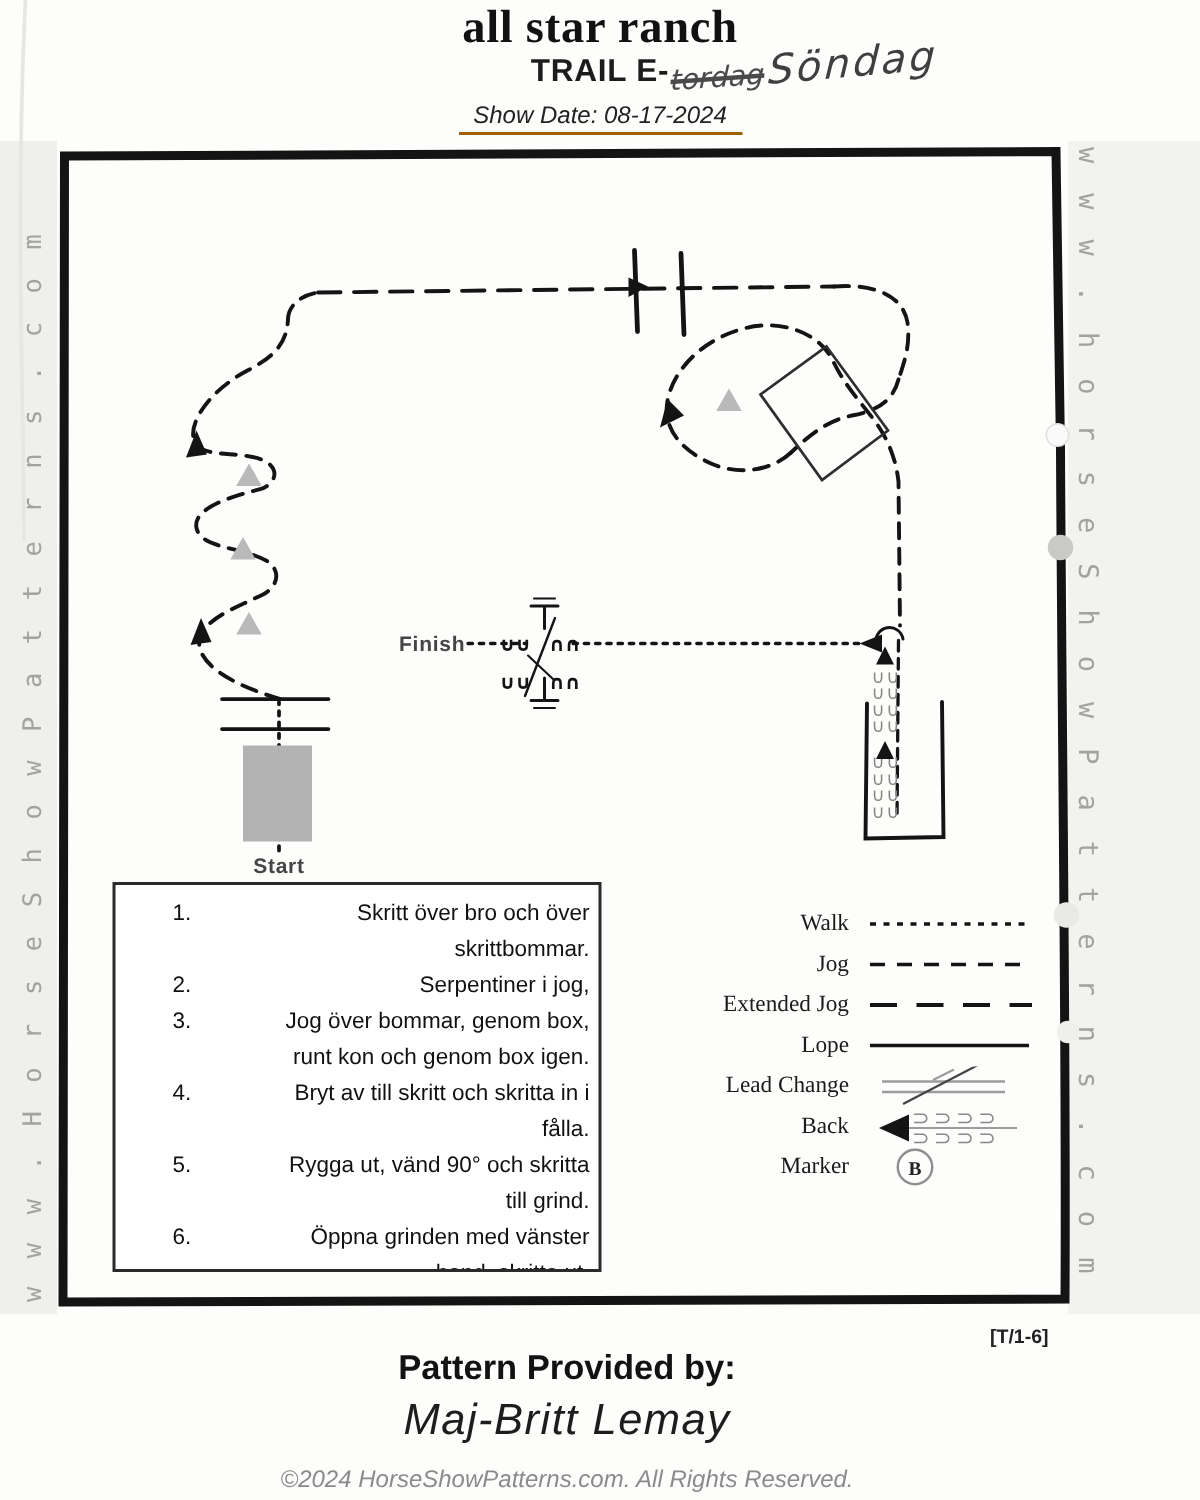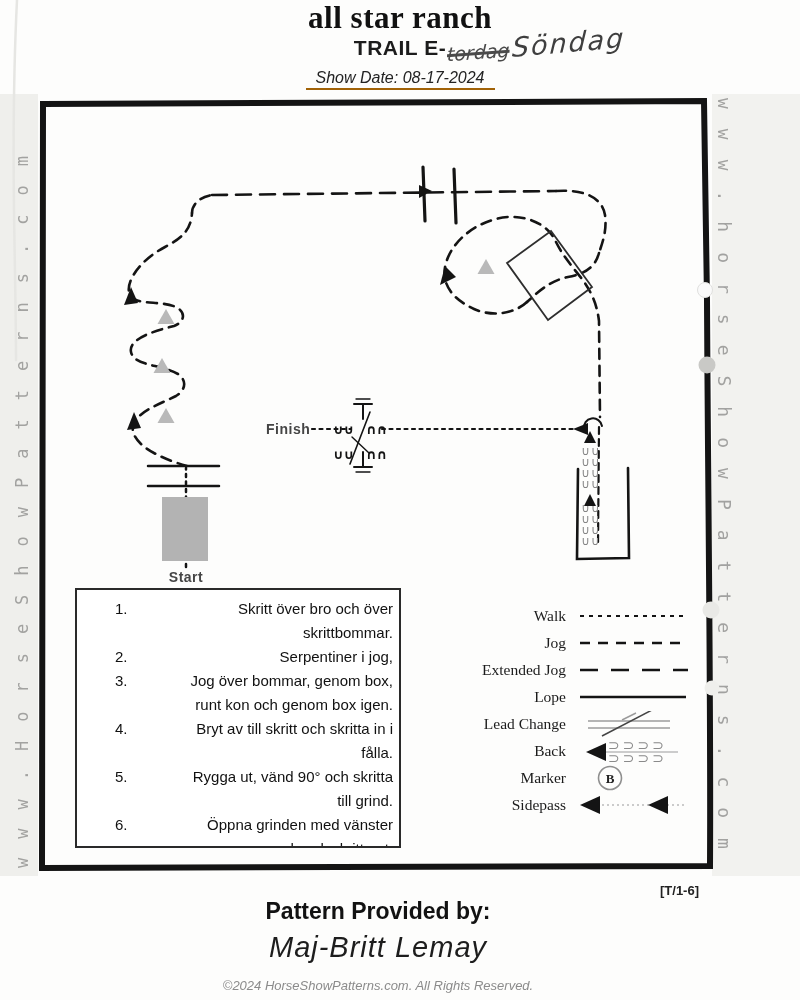--- a/index.html
+++ b/index.html
@@ -47,21 +47,21 @@
   .legend-row{display:grid;grid-template-columns:124px 120px;gap:8px;align-items:center;height:27px;}
   .legend-label{text-align:right;font-family:"Liberation Serif",serif;font-weight:normal;font-size:15.5px;color:#1b1b1b;}
   .legend-sym{height:26px;}
   .legend-sym svg{display:block;}
 
   
   .pattern-code{left:660px;top:883px;font-size:13px;font-weight:bold;color:#222;}
   .footer{left:0;top:898px;width:756px;text-align:center;}
   .provided{margin:0;font-size:23px;font-weight:bold;color:#121212;}
   .provider-name{margin:6px 0 0 0;font-size:29px;font-style:italic;font-weight:normal;color:#1d1d1d;letter-spacing:1px;}
-  .copyright{margin:14px 0 0 0;font-size:13px;font-style:italic;color:#8b8b8b;}
+  .copyright{margin:14px 0 0 0;font-size:16px;font-style:italic;color:#8b8b8b;}
 
   svg text.pen-sym{font-family:"DejaVu Sans",sans-serif;}
 </style>
 </head>
 <body>
 
 <div class="abs strip-left"></div>
 <div class="abs strip-right"></div>
 
 <div class="abs header">
@@ -272,30 +272,20 @@
   </div>
   <div class="legend-row">
     <div class="legend-label">Marker</div>
     <div class="legend-sym">
       <svg width="118" height="26">
         <circle cx="36" cy="13" r="11.5" stroke="#8f8f8f" stroke-width="1.6" fill="none"></circle>
         <text x="36" y="18" text-anchor="middle" font-family="Liberation Serif, serif" font-weight="bold" font-size="13" fill="#222">B</text>
       </svg>
     </div>
   </div>
-  <div class="legend-row">
-    <div class="legend-label">Sidepass</div>
-    <div class="legend-sym">
-      <svg width="118" height="26">
-        <line x1="8" y1="13" x2="112" y2="13" stroke="#bbb" stroke-width="1.5" stroke-dasharray="2,3"></line>
-        <polygon points="6,13 26,4 26,22" fill="#141414"></polygon>
-        <polygon points="74,13 94,4 94,22" fill="#141414"></polygon>
-      </svg>
-    </div>
-  </div>
 </div>
 
 <div class="abs pattern-code">[T/1-6]</div>
 
 <div class="abs footer">
   <p class="provided">Pattern Provided by:</p>
   <p class="provider-name">Maj-Britt Lemay</p>
   <p class="copyright">©2024 HorseShowPatterns.com. All Rights Reserved.</p>
 </div>
 

